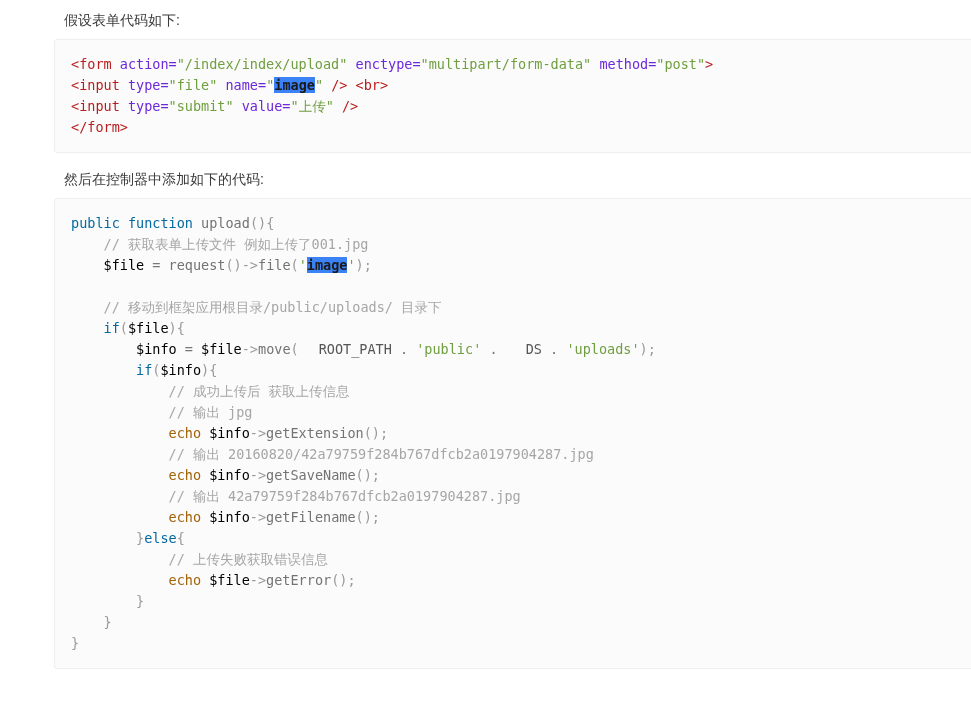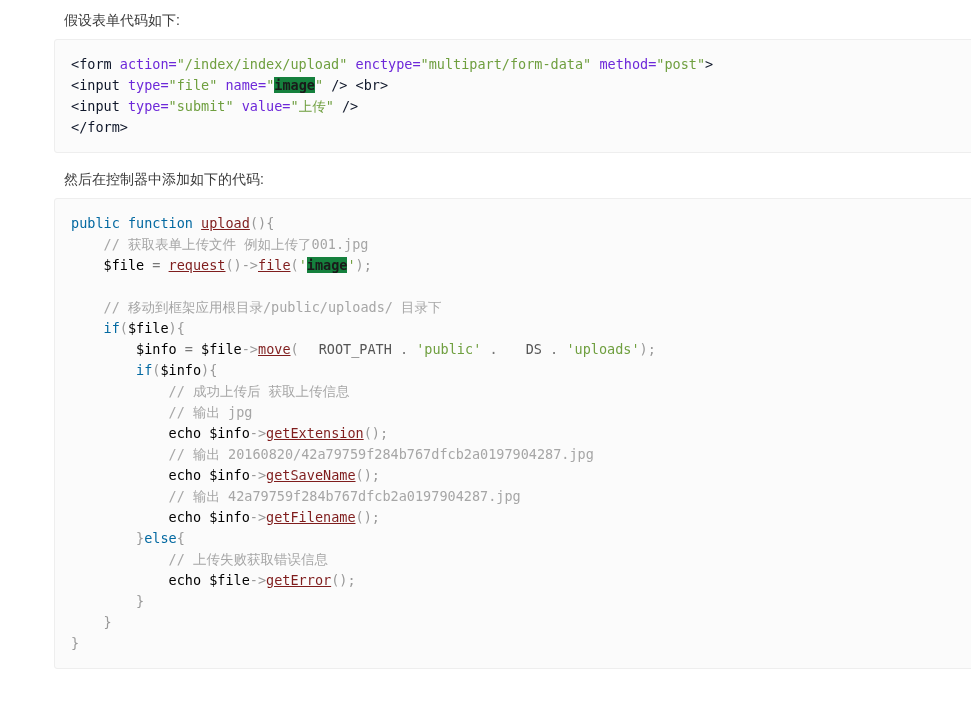--- a/index.html
+++ b/index.html
@@ -50,34 +50,34 @@
     font-size: 13.5px;
     line-height: 21px;
     color: #555555;
     white-space: pre;
     overflow: hidden;
     letter-spacing: 0px;
   }
   .ln { display: block; min-height: 21px; }
 
   
-  .tok-tag      { color: #0f172a; }
+  .tok-tag      { color: #b91c1c; }
   .tok-attr     { color: #6d28d9; }
   .tok-str      { color: #6f9f3f; }
   .tok-strq     { color: #6f9f3f; }
   .tok-kw       { color: #0369a1; }
-  .tok-fn       { color: #7f1d1d; text-decoration: underline; }
+  .tok-fn       { color: #737373; }
   .tok-var      { color: #000000; }
   .tok-const    { color: #555555; padding-left: 20px; }
   .tok-com      { color: #a6a6a6; }
   .tok-punc     { color: #999999; }
   .tok-op       { color: #777777; }
-  .tok-plain    { color: #000000; }
+  .tok-plain    { color: #a16207; }
   .hl {
-    background: #15803d;
+    background: #3b82f6;
     color: #1a1a1a;
     font-weight: bold;
   }
 </style>
 </head>
 <body>
 
 <div class="page">
 
   <p class="para">假设表单代码如下:</p>

